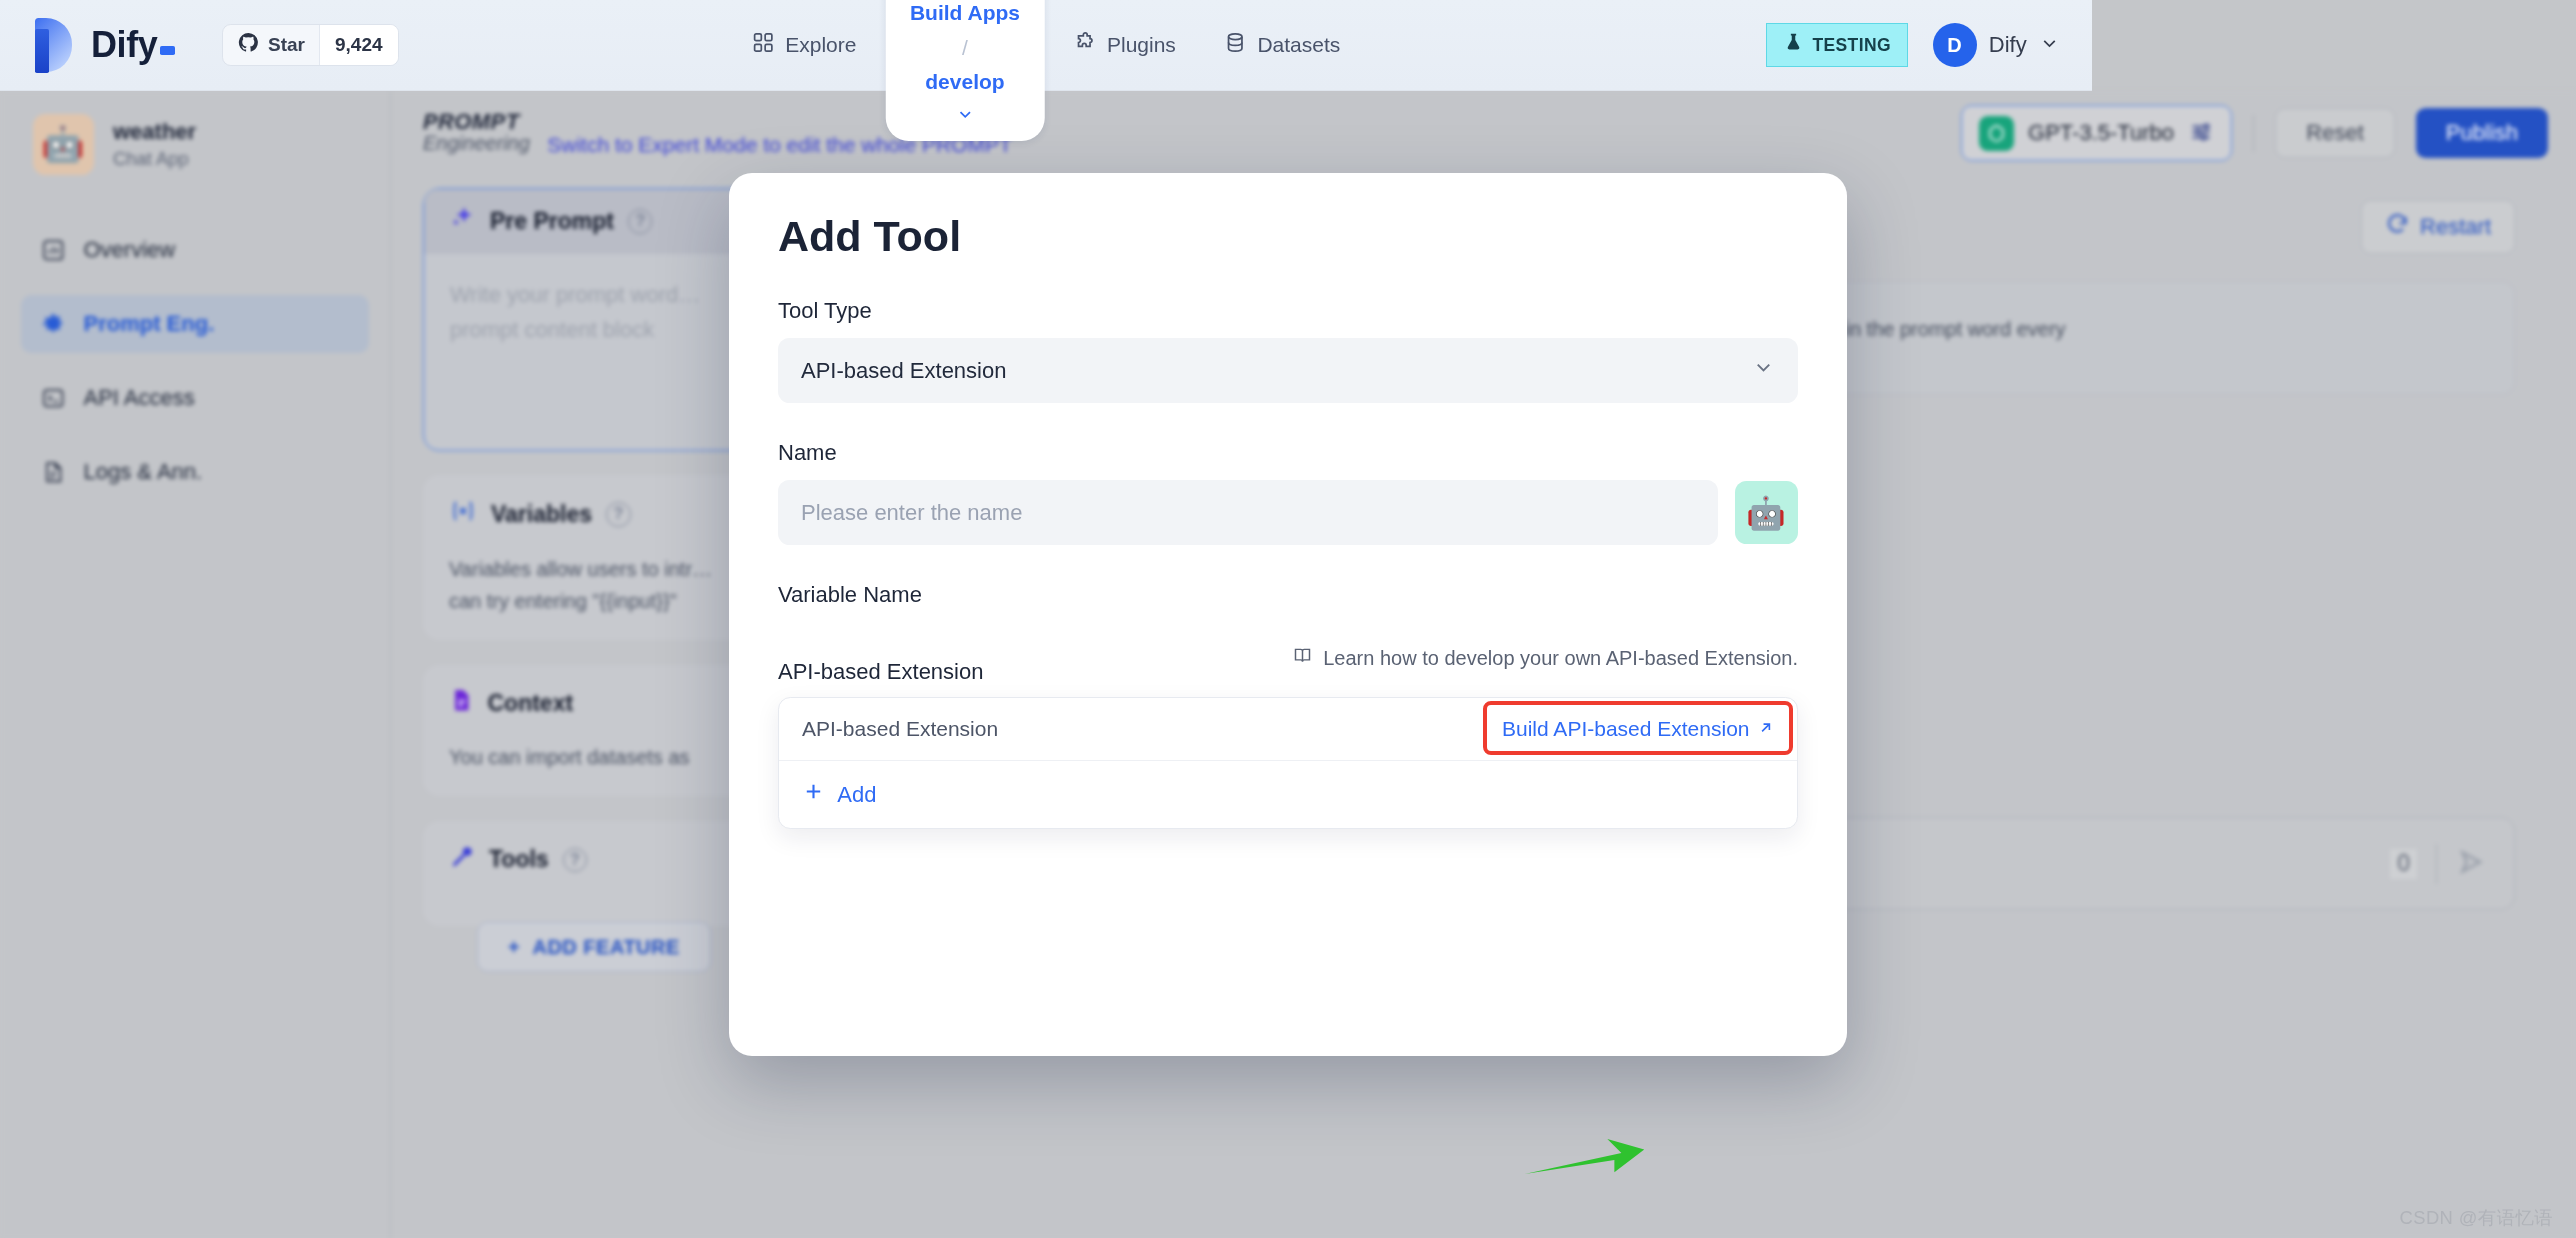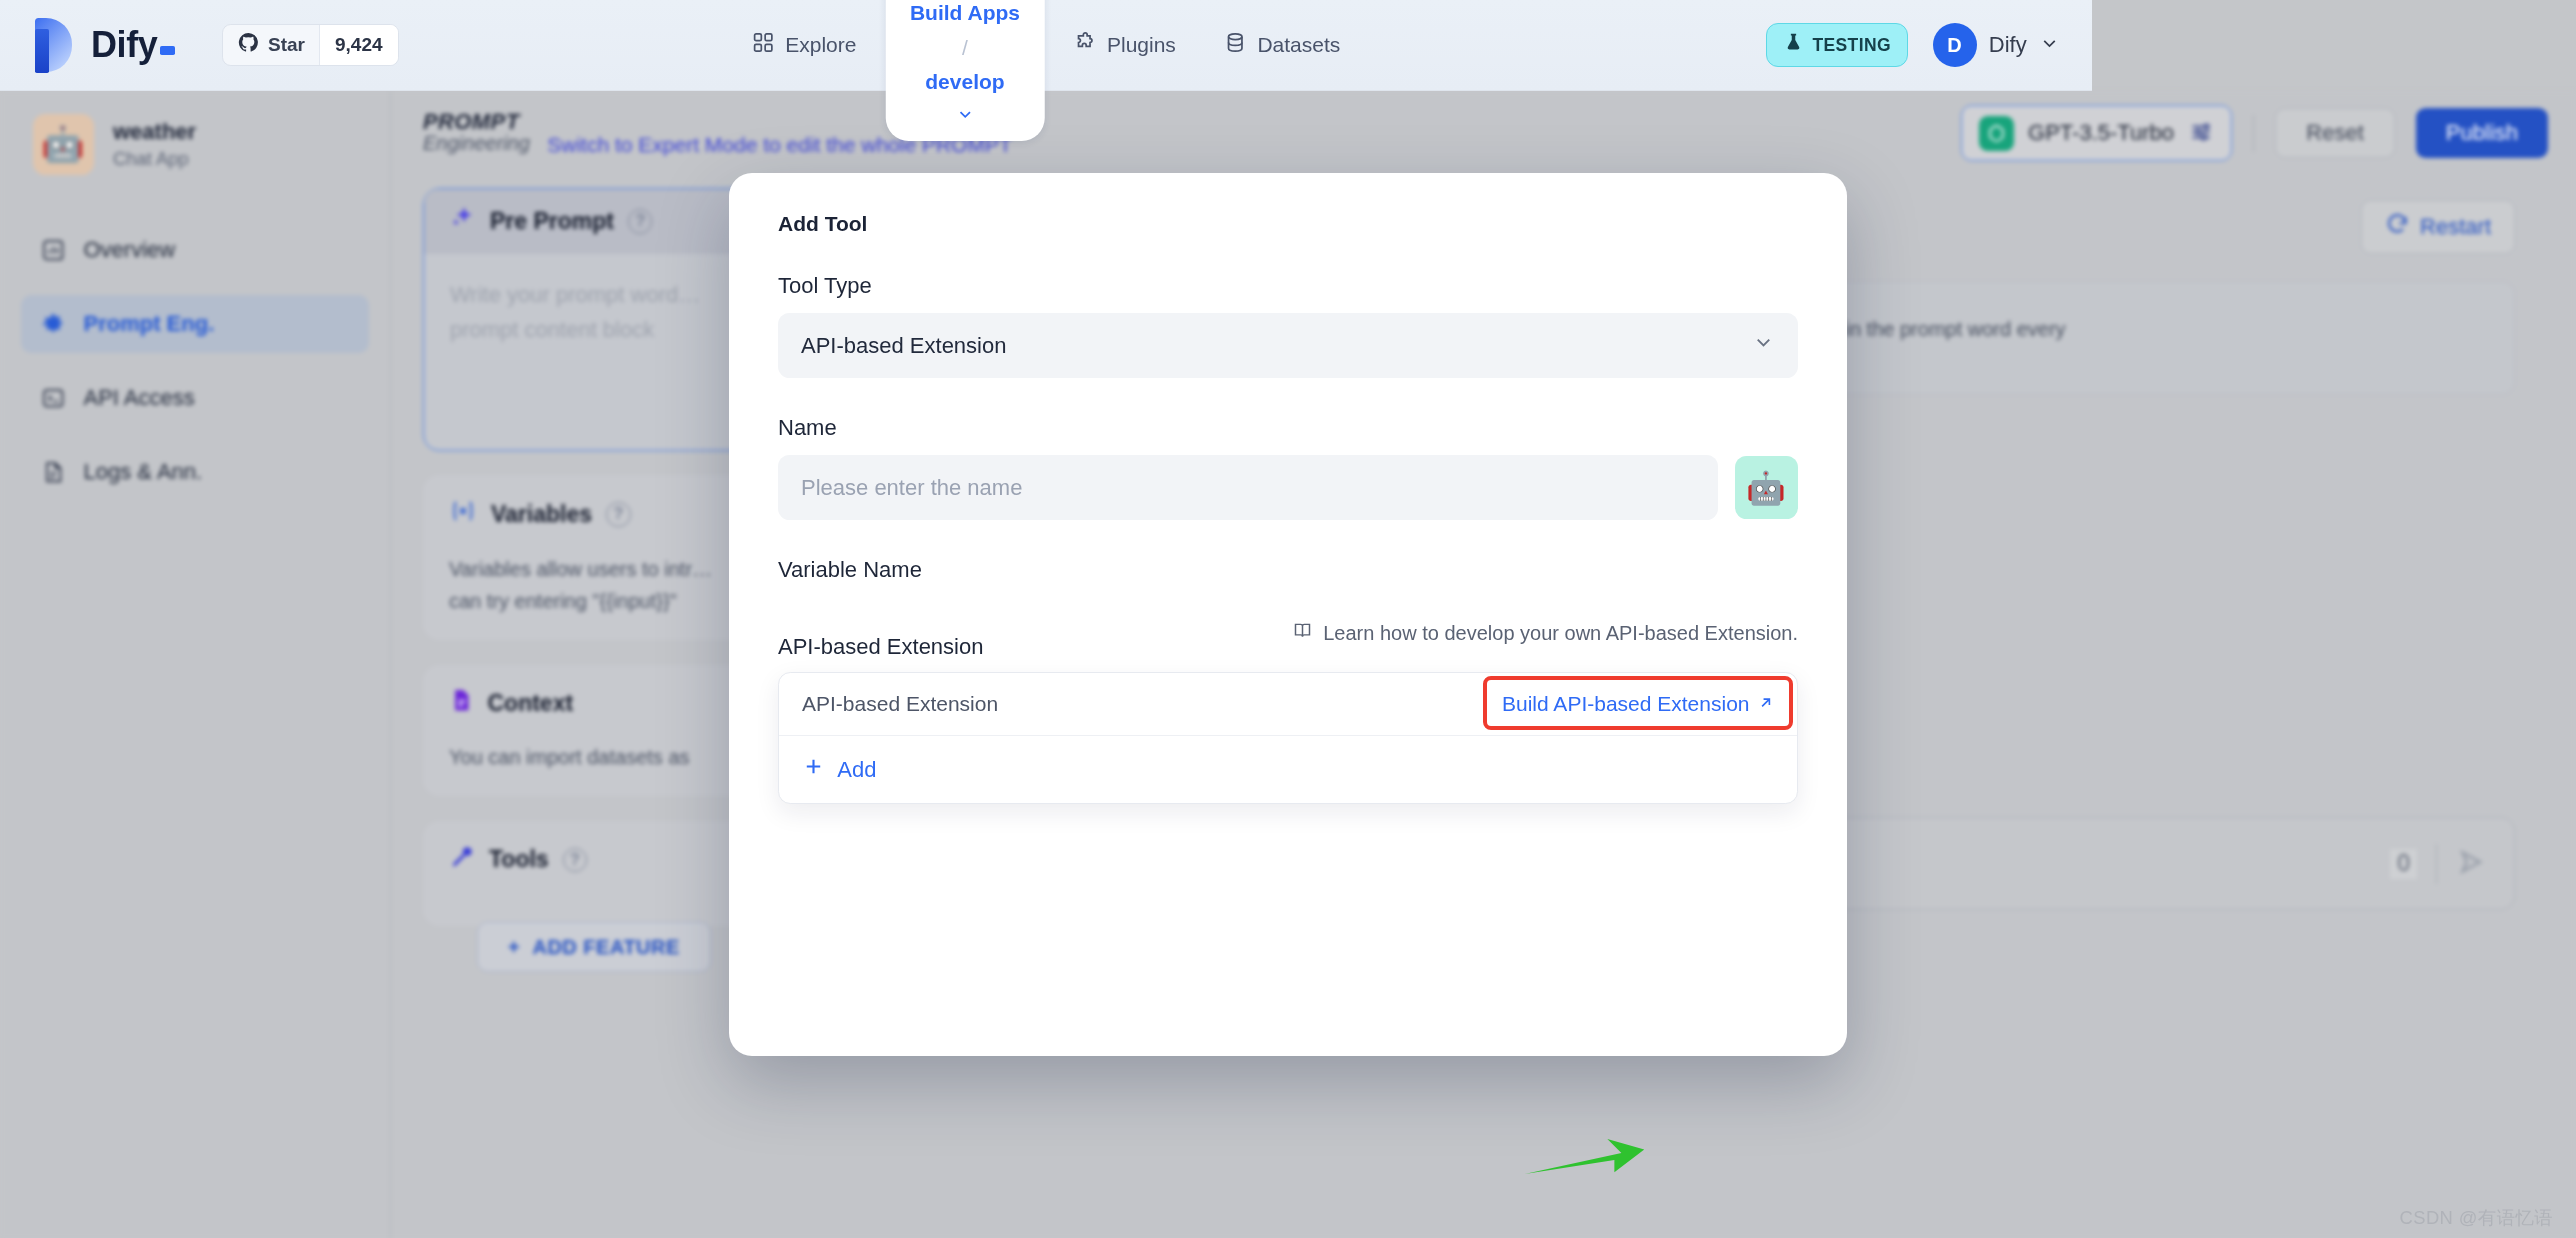--- a/index.html
+++ b/index.html
@@ -62,21 +62,21 @@
     flex-direction: column;
   }
   .navitem .sep { color: #b9c2d2; font-weight: 400; margin: 0 3.5px; }
   .navitem .crumb { color: #2f6bf5; font-weight: 700; }
 
   .topright { position: absolute; right: 32px; display: flex; align-items: center; gap: 24.5px; }
   .testing-badge {
     display: flex; align-items: center; gap: 8.8px;
     background: #9ef0f7; border: 0.9px solid #5ed8e6; color: #15414b;
     font-size: 17.5px; font-weight: 600; letter-spacing: 0.4px;
-    padding: 8px 16px; border-radius: 12px;
+    padding: 8px 16px; border-radius: 0;
   }
   .avatar {
     width: 44px; height: 44px; border-radius: 50%; background: #2563eb;
     color: #fff; font-size: 20px; font-weight: 600;
     display: flex; align-items: center; justify-content: center;
   }
   .userbox { display: flex; align-items: center; gap: 12.3px; cursor: pointer; }
   .username { font-size: 22px; color: #353d4e; }
 
   
@@ -192,21 +192,21 @@
   .divsm { width: 0.9px; height: 40px; background: #a8acb5; }
 
   
   .blurred { filter: blur(2.1px); }
   .modal {
     position: absolute; left: 729px; top: 173px; width: 1118px; height: 883px;
     background: #ffffff; border-radius: 23px; z-index: 50;
     box-shadow: 0 26px 70px rgba(20,30,60,.26);
     padding: 39px 49px;
   }
-  .modal-title { font-size: 21px; font-weight: 700; color: #1b2336; }
+  .modal-title { font-size: 43px; font-weight: 700; color: #1b2336; }
   .field-label { font-size: 22px; color: #1e2638; margin: 37px 0 14px; font-weight: 500; }
   .select-box {
     height: 65px; background: #f2f4f7; border-radius: 11.4px;
     display: flex; align-items: center; justify-content: space-between;
     padding: 0 23px; font-size: 22px; color: #222a3c; cursor: pointer;
   }
   .select-box.placeholder { color: #9aa2b2; }
   .inputrow { display: flex; align-items: center; gap: 17.5px; }
   .text-input {
     flex: 1; height: 65px; background: #f2f4f7; border-radius: 11.4px;

